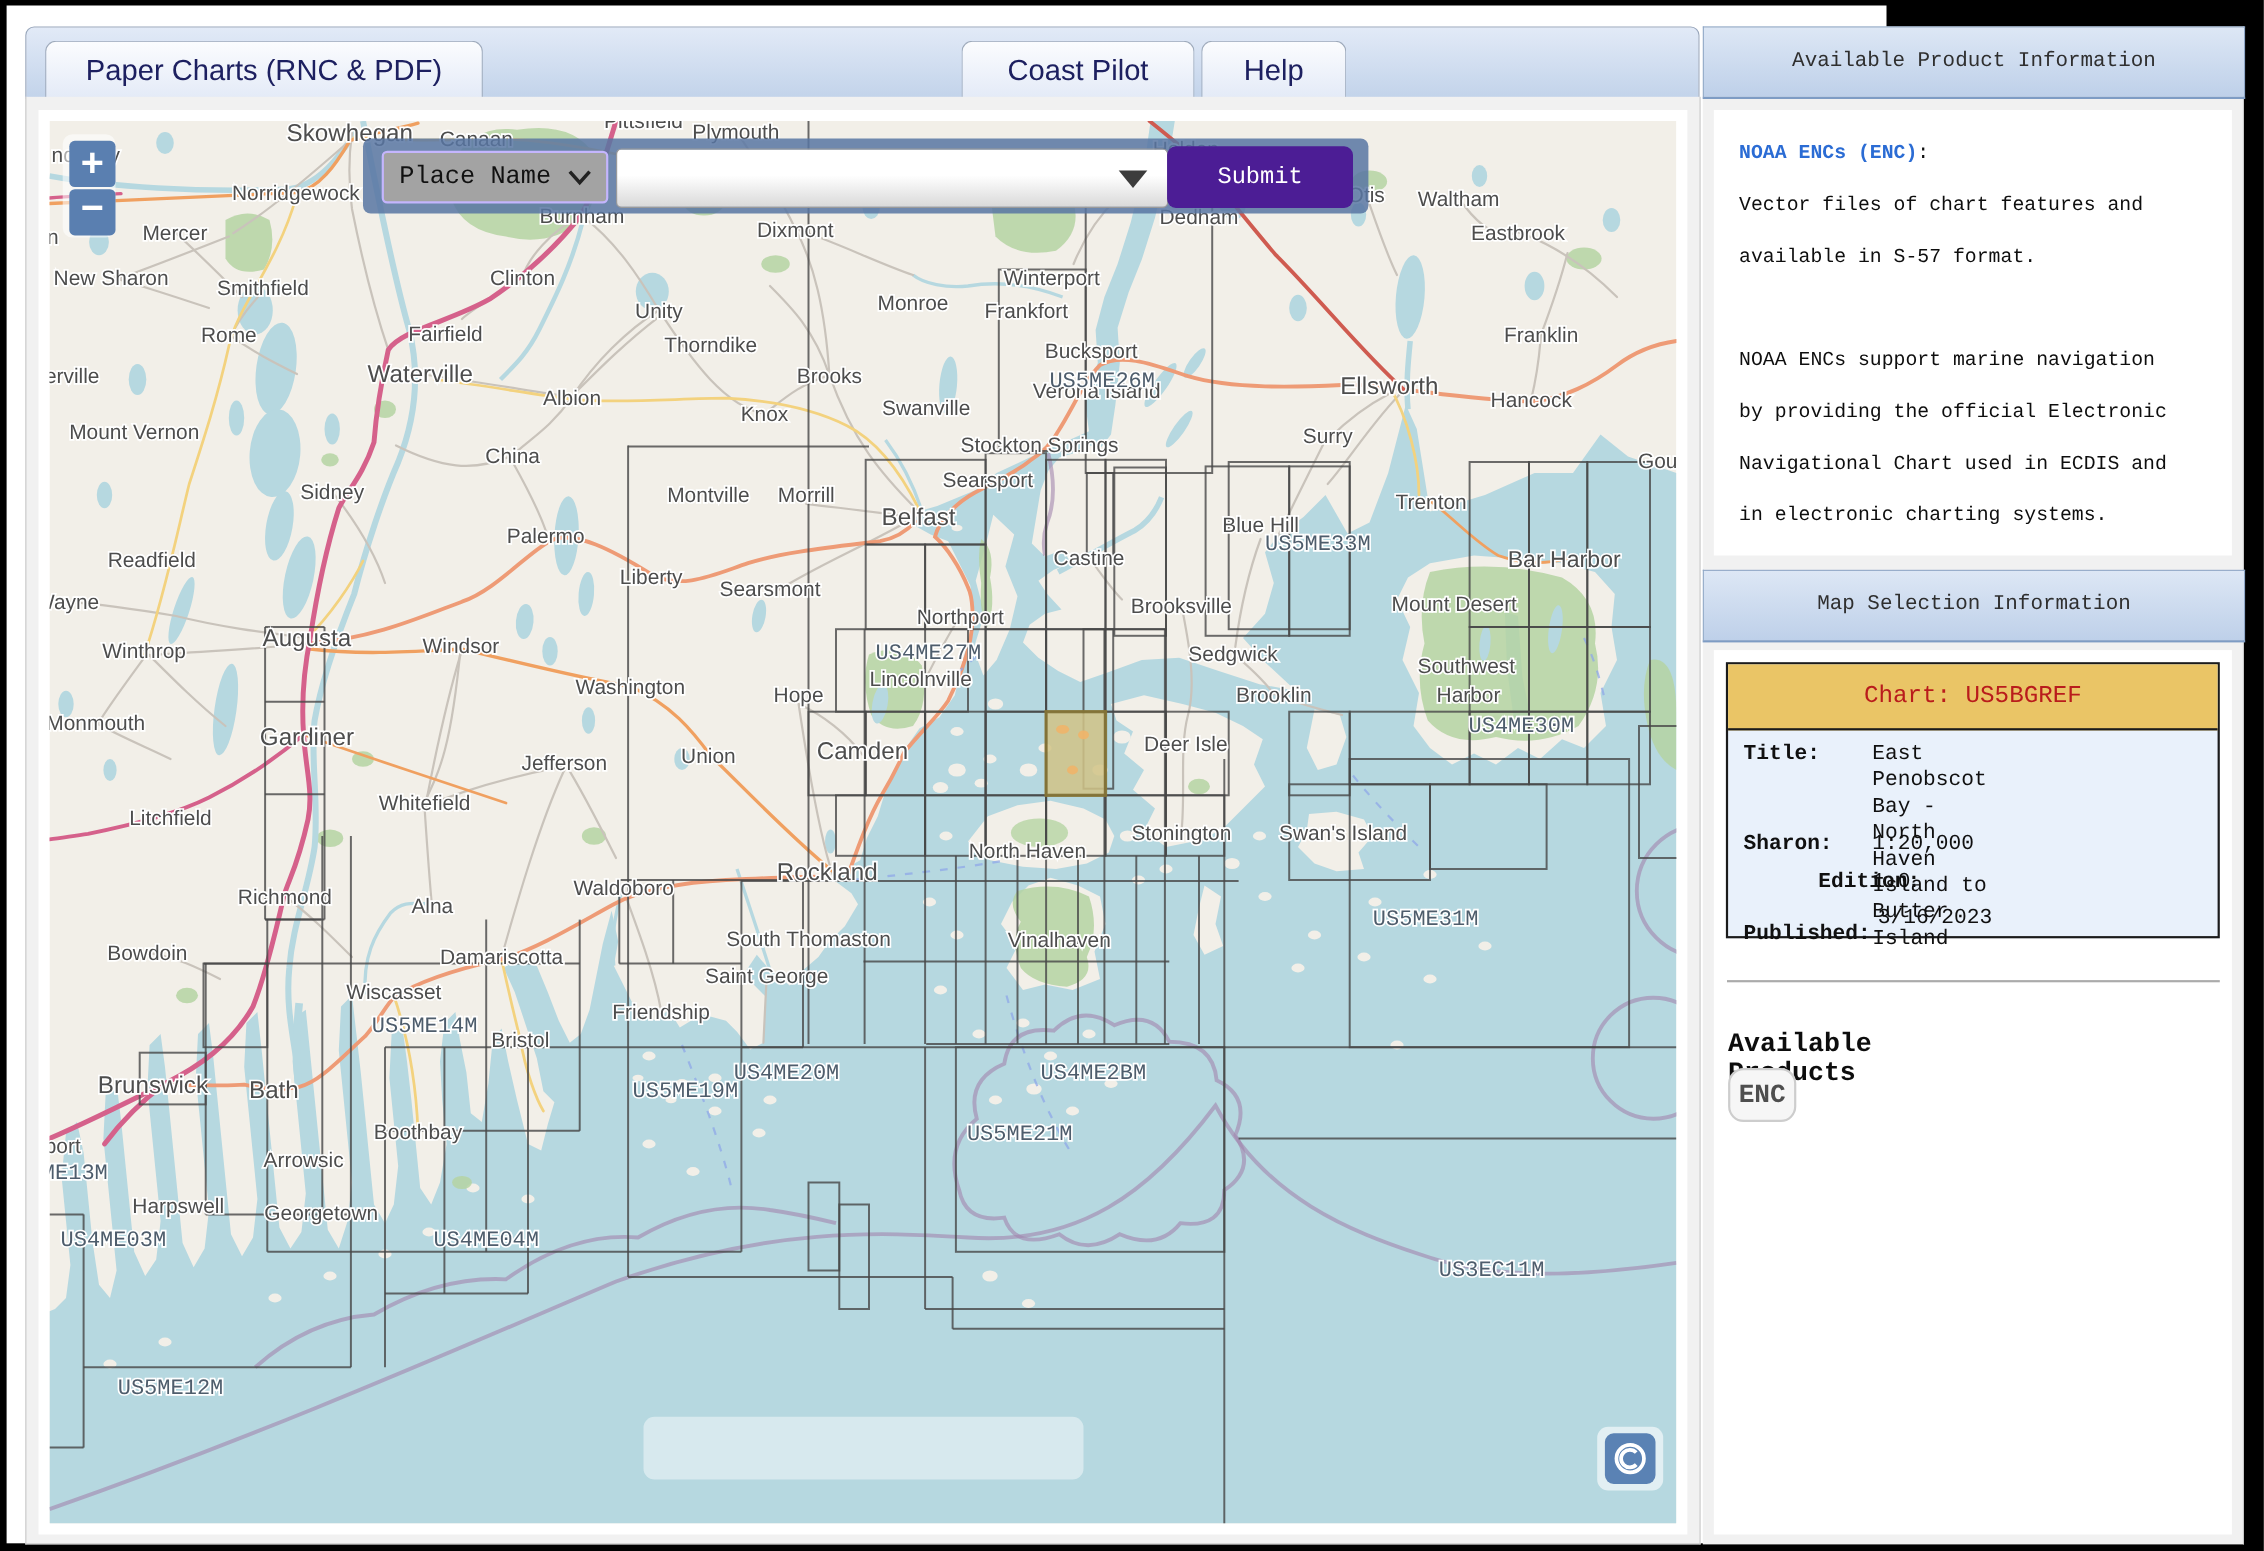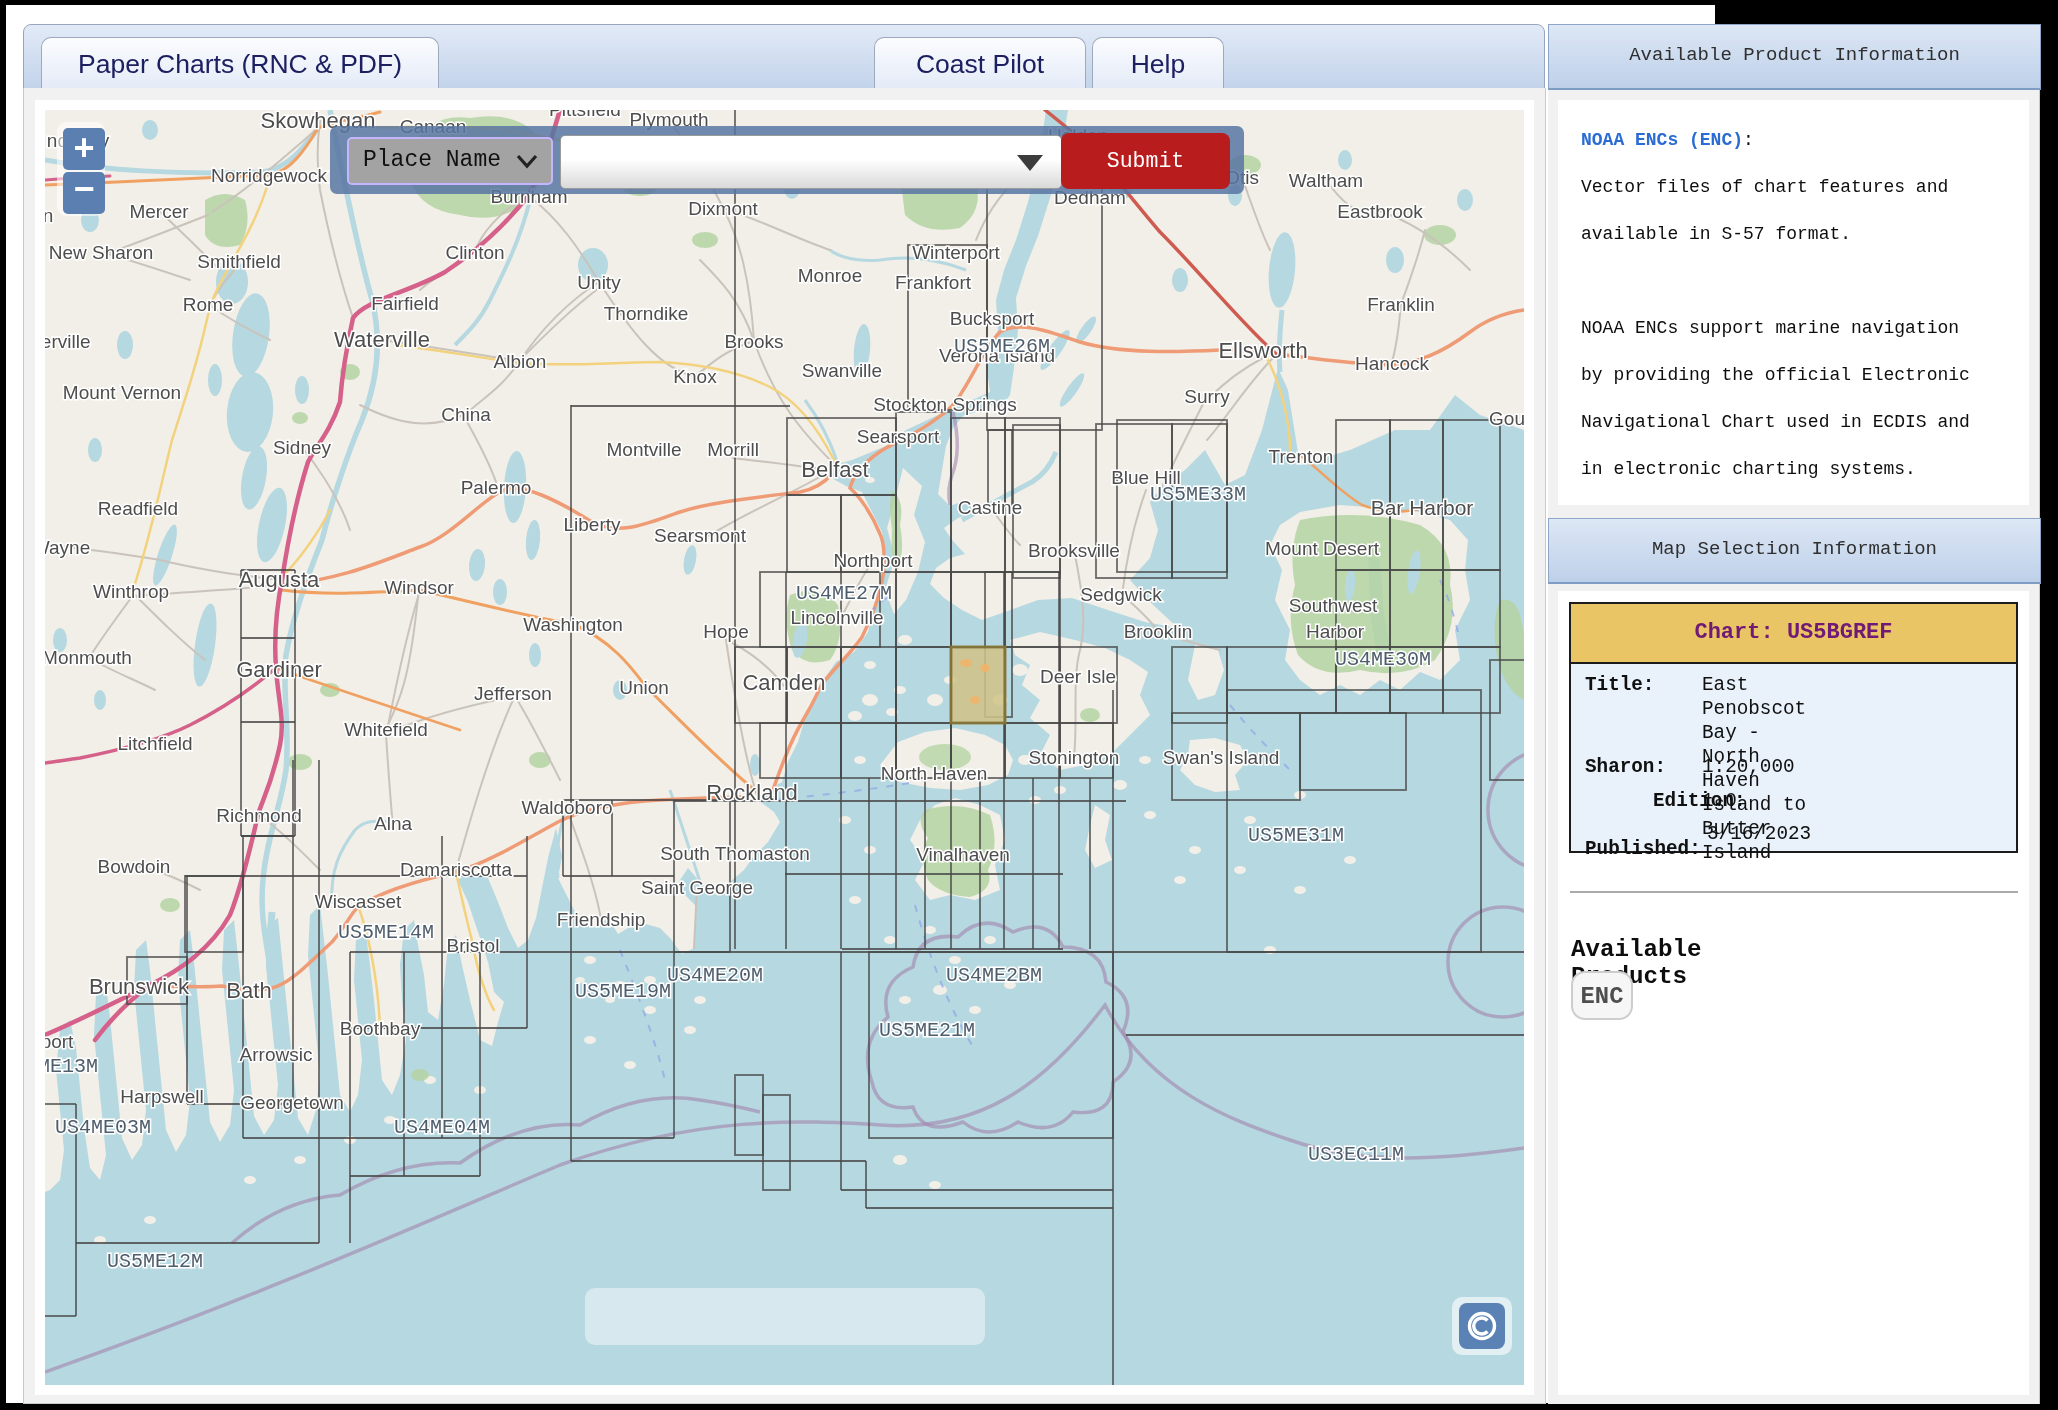--- a/index.html
+++ b/index.html
@@ -19,35 +19,35 @@
   
   .zoombox{left:51px;top:117px;width:48px;height:94px;background:rgba(255,255,255,0.55);border-radius:9px;}
   .zbtn{left:57px;width:42px;height:42px;background:#5a7fb0;border-radius:5px;color:#fff;text-align:center;font-weight:bold;font-size:36px;line-height:40px;font-family:"Liberation Sans",sans-serif;}
   .zplus{top:123px;}
   .zminus{top:167px;line-height:34px;}
   .searchbar{left:324px;top:121px;width:914px;height:68px;background:rgba(88,117,162,0.85);border-radius:7px;}
   .sel1{left:341px;top:132px;width:202px;height:44px;background:#a3a3a3;border:2px solid #c4b5fd;border-radius:5px;font-family:"Liberation Mono",monospace;font-size:23px;color:#111;line-height:42px;}
   .sel1 span{padding-left:14px;}
   .combo{left:554px;top:130px;width:500px;height:52px;background:linear-gradient(#ffffff,#ffffff 45%,#d9d9d9);border:1px solid #9a9a9a;border-radius:5px;}
   .combo .tri{position:absolute;right:18px;top:19px;width:0;height:0;border-left:13px solid transparent;border-right:13px solid transparent;border-top:16px solid #3c3c3c;}
-  .submit{left:1055px;top:128px;width:169px;height:56px;background:#b91c1c;border-radius:8px;color:#ffffff;font-family:"Liberation Mono",monospace;font-size:21.5px;text-align:center;line-height:56px;}
+  .submit{left:1055px;top:128px;width:169px;height:56px;background:#4c1d95;border-radius:8px;color:#ffffff;font-family:"Liberation Mono",monospace;font-size:21.5px;text-align:center;line-height:56px;}
   .attrib{left:579px;top:1283px;width:400px;height:57px;background:rgba(255,255,255,0.45);border-radius:10px;}
   .copyout{left:1446px;top:1292px;width:60px;height:58px;background:rgba(255,255,255,0.6);border-radius:10px;}
   .copyin{left:1453px;top:1298px;width:46px;height:46px;background:#5a82b4;border-radius:8px;}
   
   .sbwrap{left:1542px;top:19px;width:491px;height:1380px;background:#f1f1f1;border-right:1px solid #c9c9c9;}
   .sbh{left:1542px;width:491px;height:63px;background:linear-gradient(#dde7f5,#bed0e9);border:1px solid #8fa7c7;border-bottom:2px solid #7e9cc4;font-family:"Liberation Mono",monospace;font-size:19px;color:#2f2f2f;text-align:center;line-height:60px;}
   .sbh1{top:19px;}
   .sbh2{top:513px;}
   .sbp1{left:1552px;top:95px;width:471px;height:405px;background:#ffffff;}
   .sbp2{left:1552px;top:586px;width:471px;height:804px;background:#ffffff;}
   .sbtext{left:1575px;top:112px;width:452px;font-family:"Liberation Mono",monospace;font-size:18px;line-height:47px;color:#0e0e0e;white-space:pre;}
   .blue{color:#2b6cd4;font-weight:bold;}
   .chartbox{left:1563px;top:597px;width:445px;height:247px;border:2px solid #1b1b1b;background:#e9f1fb;}
-  .charthead{left:1565px;top:599px;width:445px;height:58px;background:#eac566;border-bottom:2px solid #1b1b1b;font-family:"Liberation Mono",monospace;font-weight:bold;font-size:22px;color:#701a75;text-align:center;line-height:58px;}
+  .charthead{left:1565px;top:599px;width:445px;height:58px;background:#eac566;border-bottom:2px solid #1b1b1b;font-family:"Liberation Mono",monospace;font-weight:normal;font-size:22px;color:#b91c1c;text-align:center;line-height:58px;}
   .crow{font-family:"Liberation Mono",monospace;font-size:19.3px;color:#101010;line-height:24px;}
   .clab{font-weight:bold;}
   .hr{left:1564px;top:886px;width:448px;height:2px;background:#ababab;}
   .avail{left:1565px;top:931px;font-family:"Liberation Mono",monospace;font-weight:bold;font-size:24.2px;color:#0d0d0d;}
   .encbtn{left:1565px;top:966px;width:58px;height:45px;background:#f6f6f6;border:2px solid #cdcdcd;border-radius:14px;font-family:"Liberation Mono",monospace;font-weight:bold;font-size:23.8px;color:#4e4e4e;text-align:center;line-height:47px;}
 </style>
 </head>
 <body>
 <div class="page">
   <div class="abs tabsbox"></div>

